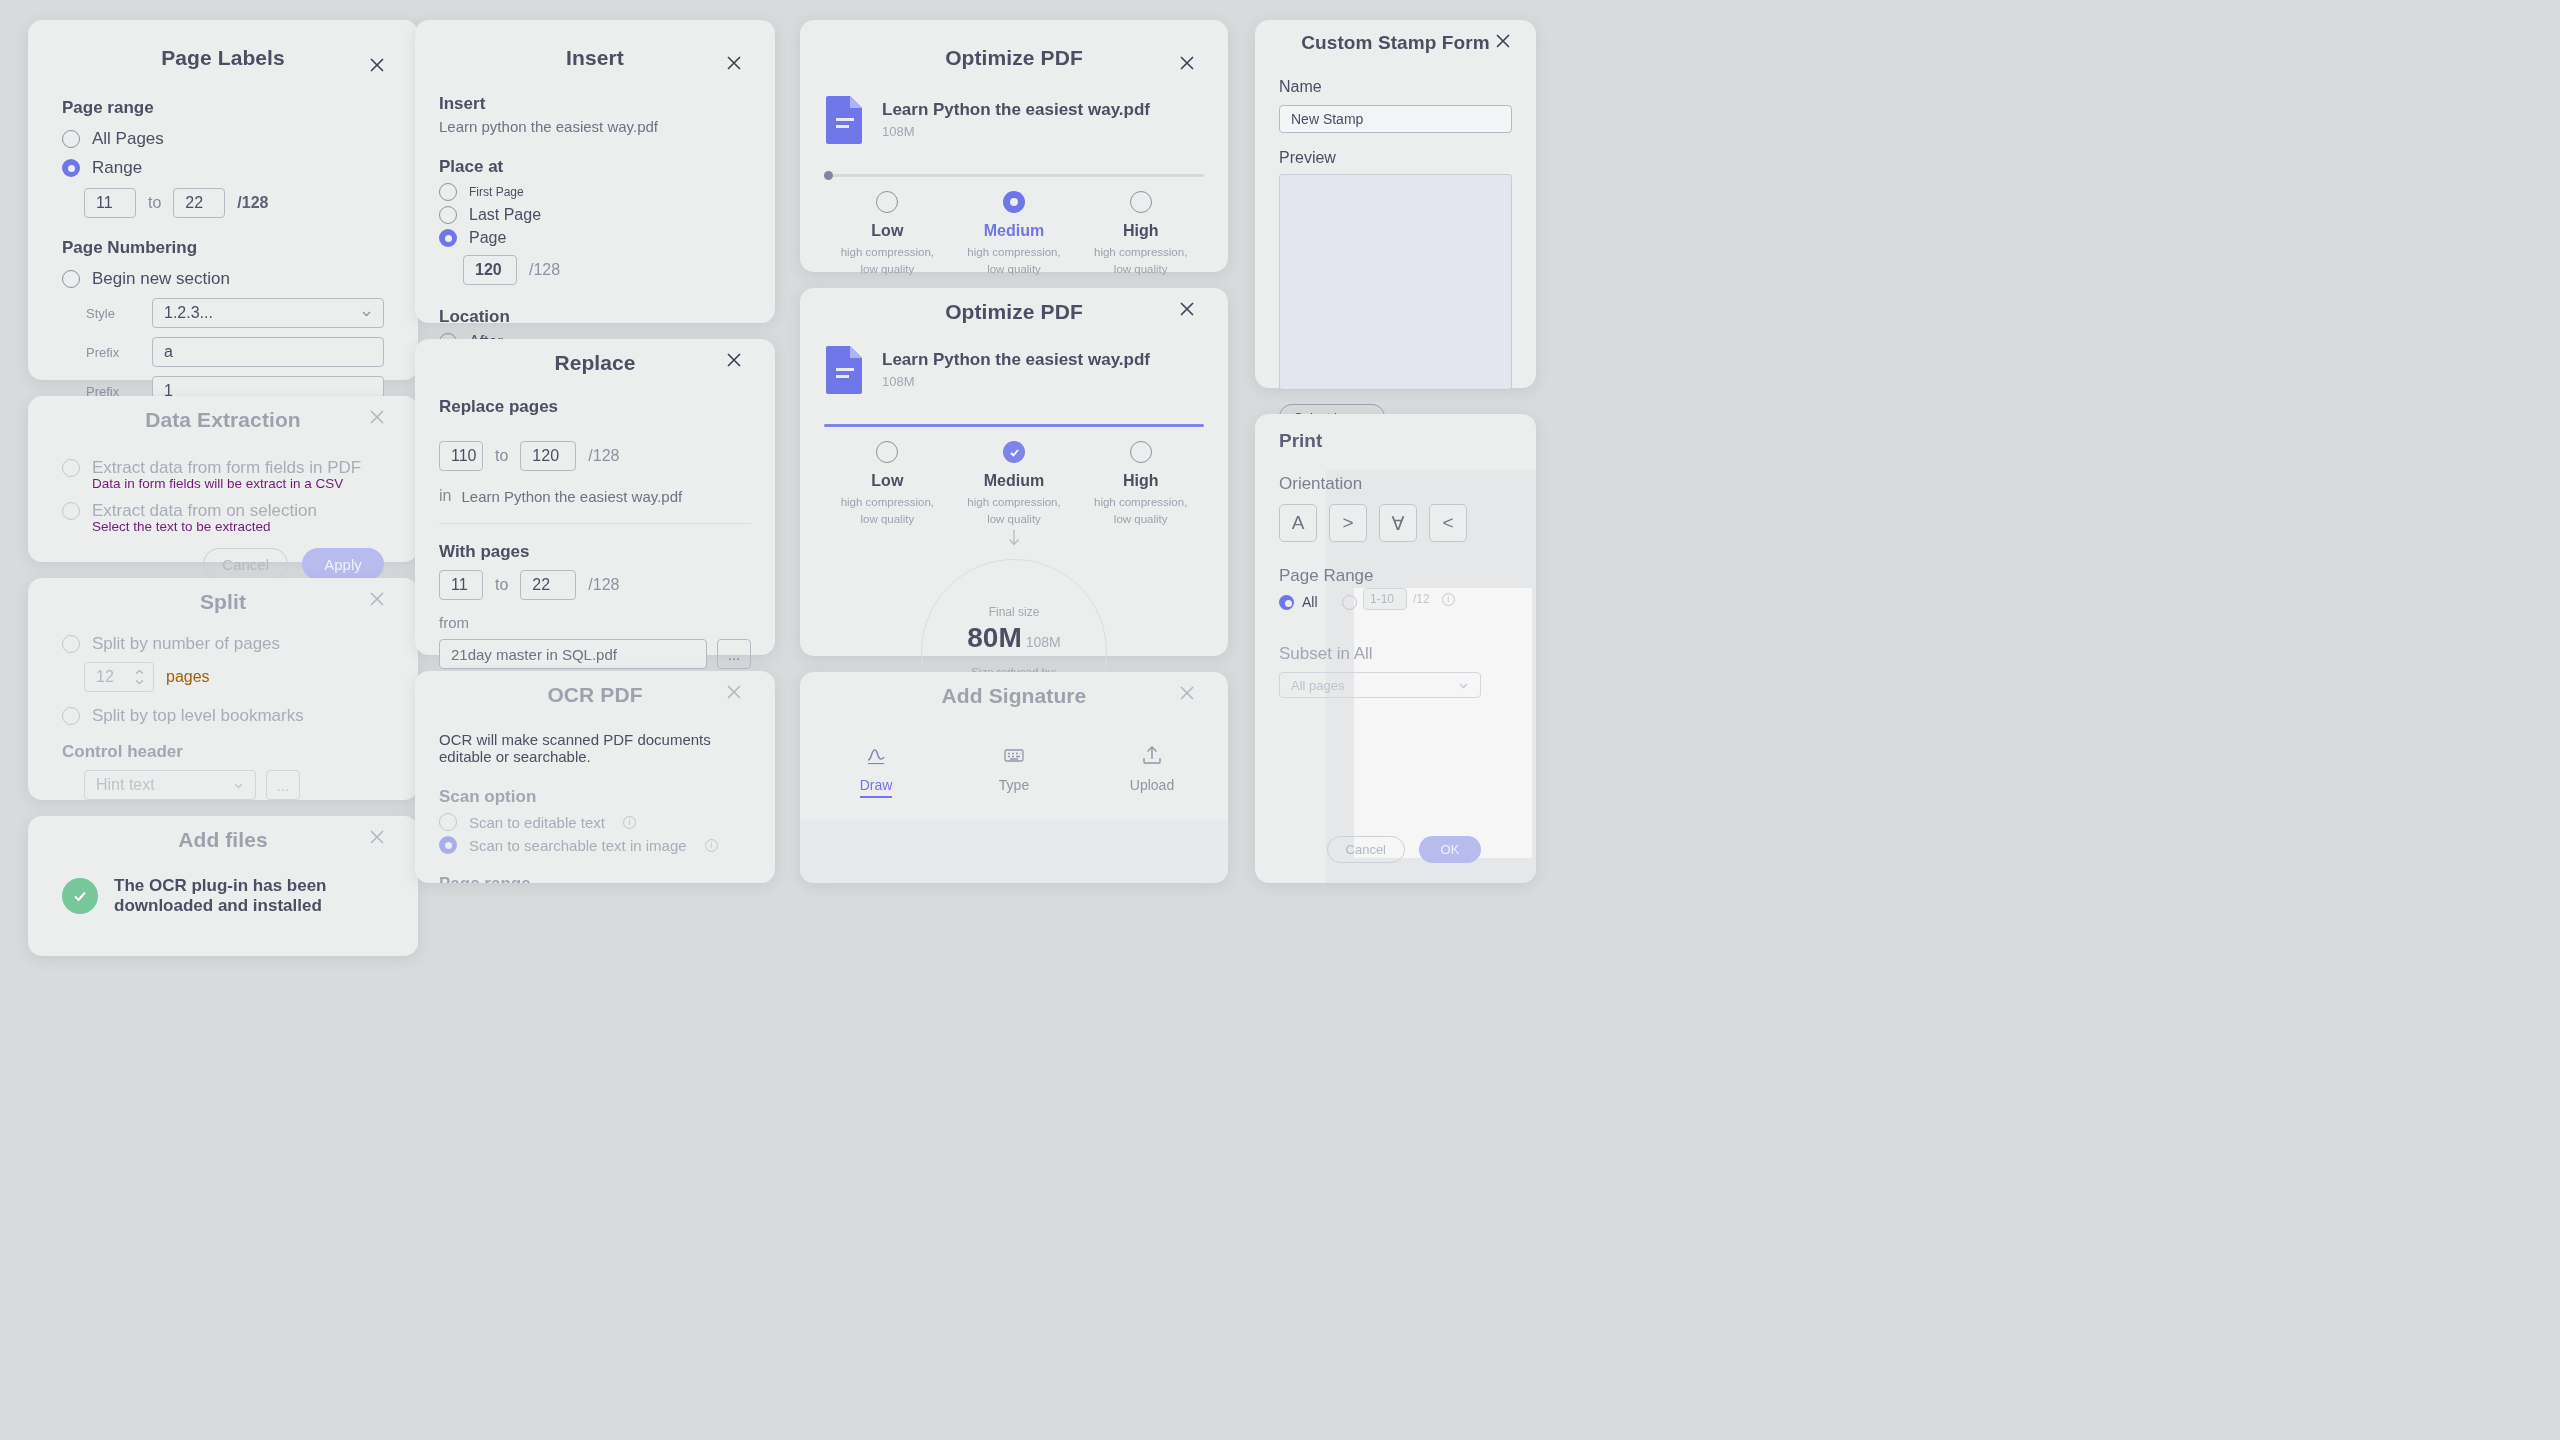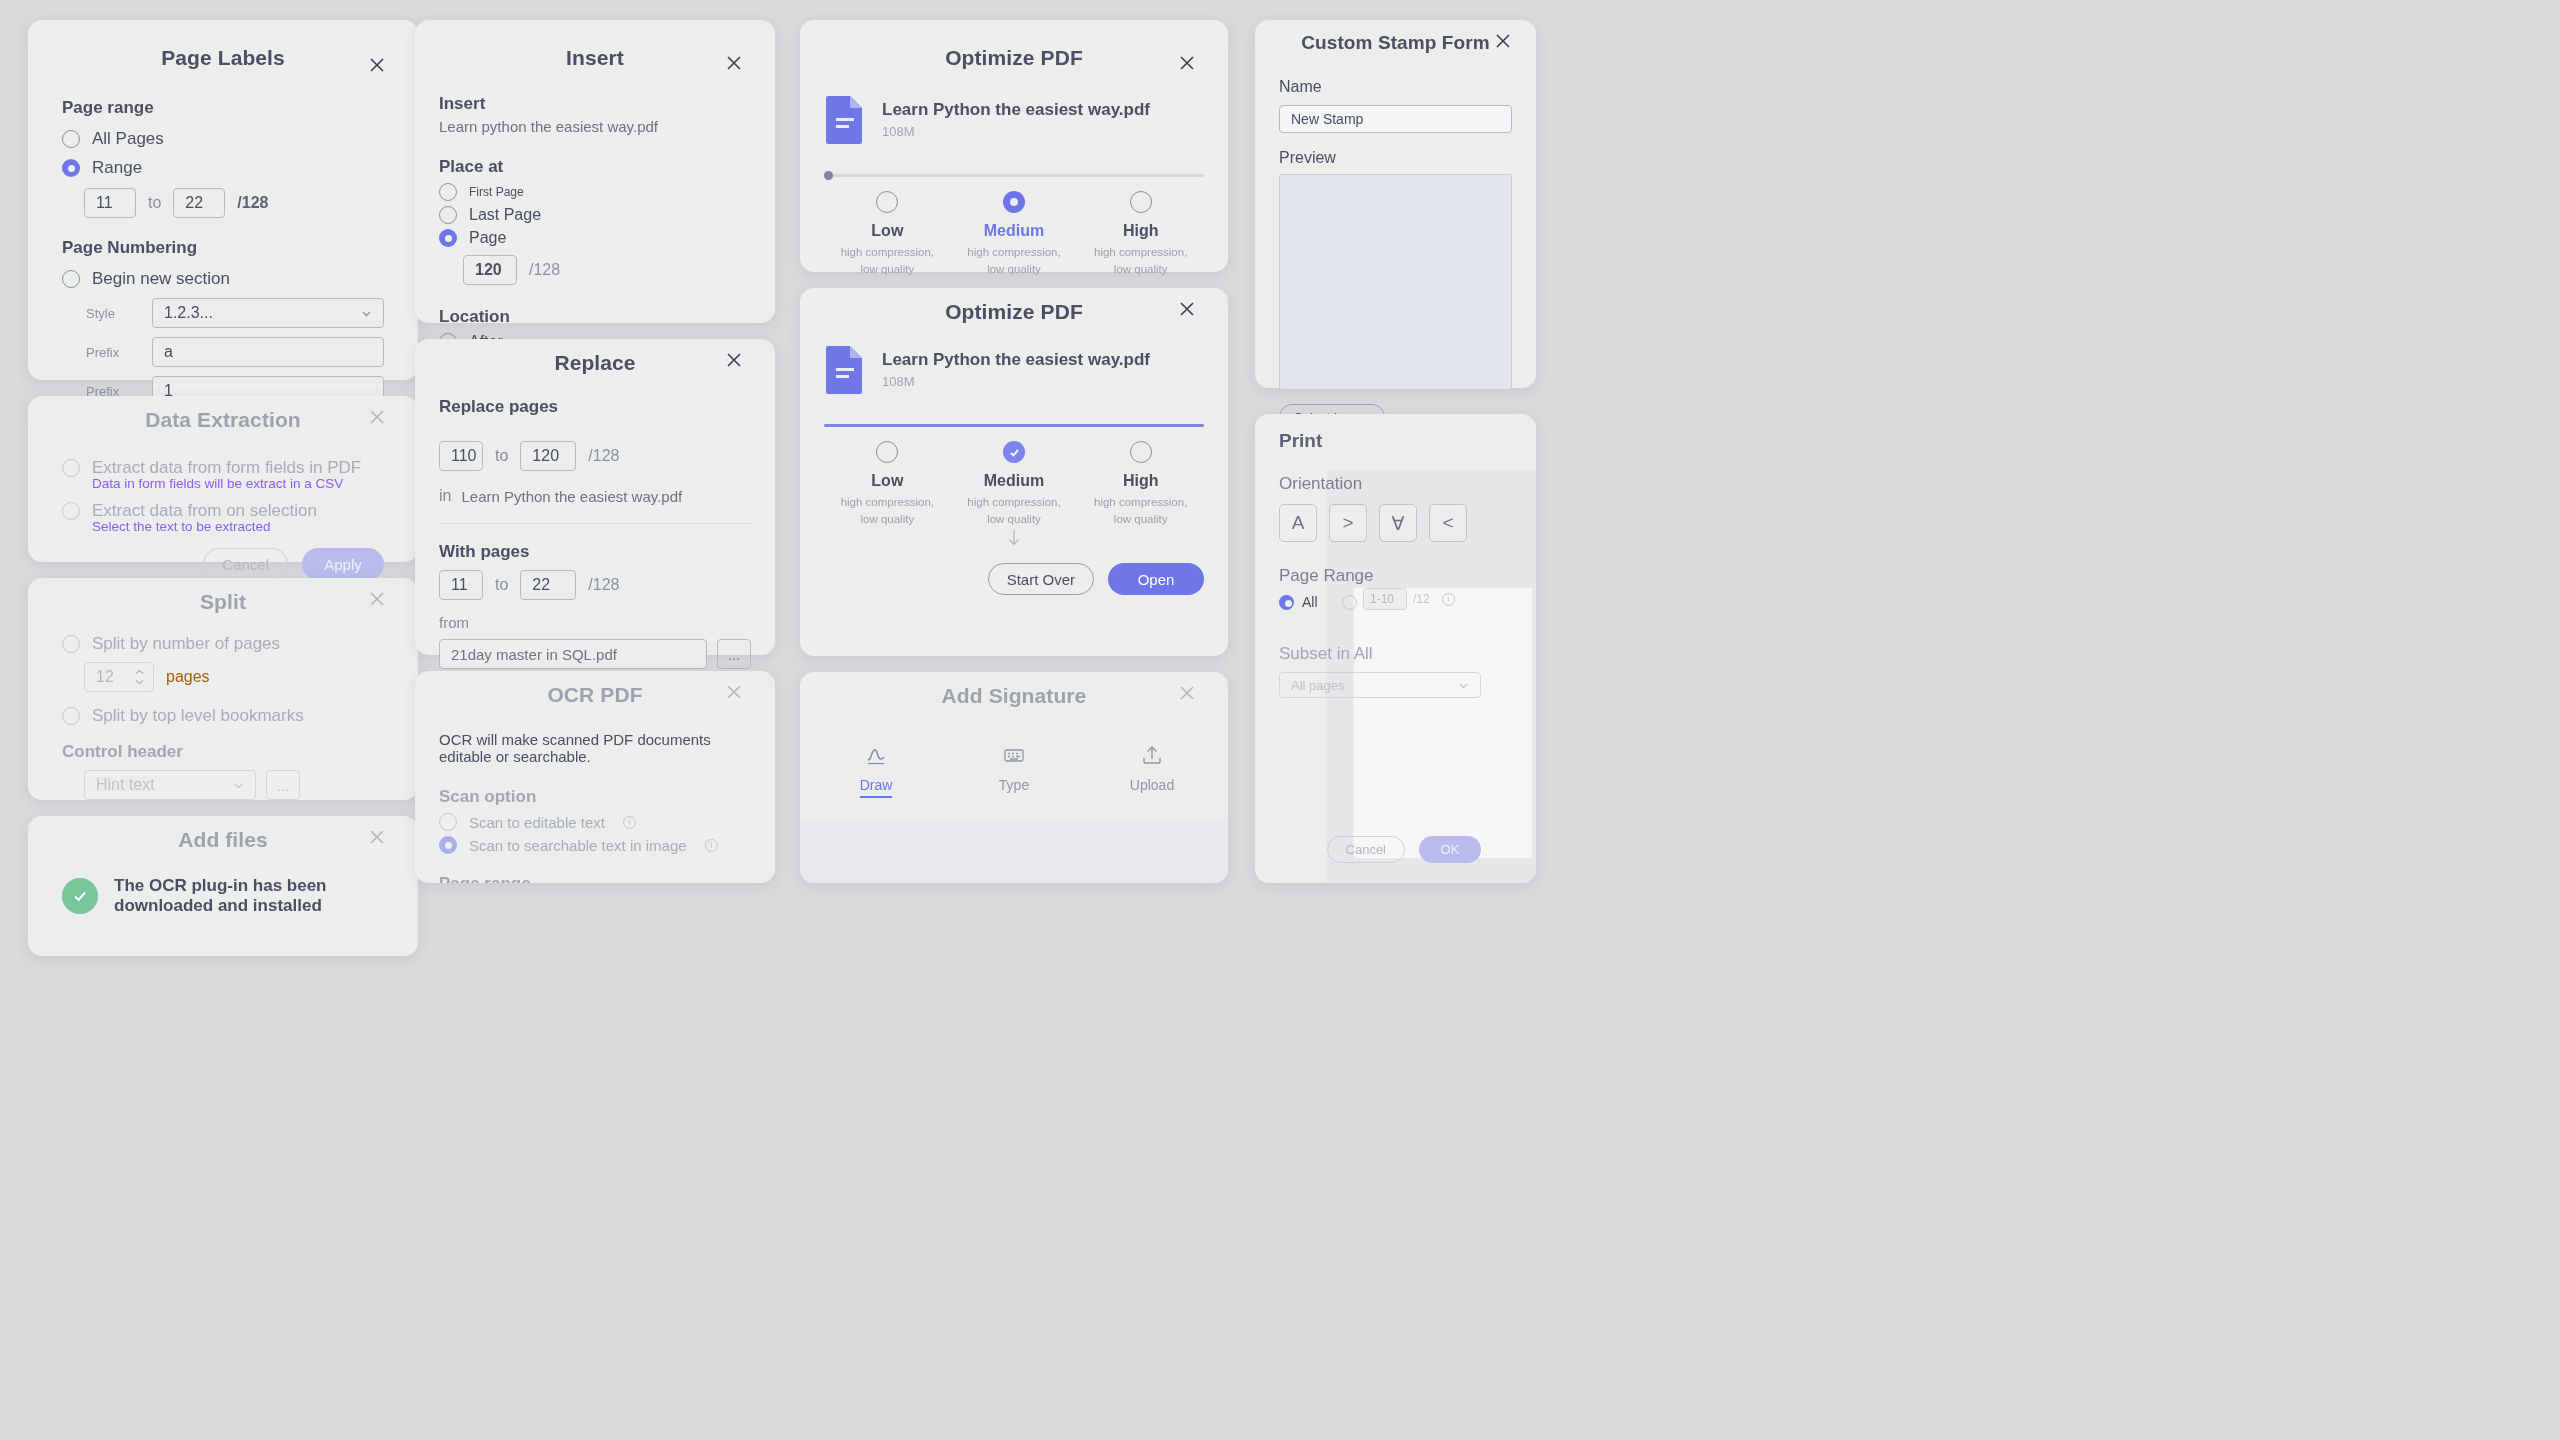--- a/index.html
+++ b/index.html
@@ -55,21 +55,21 @@
     border: none; background: #6f76e8;
     position: relative;
   }
   .radio.on::after {
     content: ''; position:absolute; left:5.5px; top:5.5px;
     width:7px; height:7px; border-radius:50%; background:#eceded;
   }
   .radio.on.faded { background: #a9aeea; }
   .rlabel { font-size: 17px; color: #4a4f63; }
   .rlabel.faded { color: #a9adba; }
-  .rsub { font-size: 13.5px; color: #8b5cf6; margin: -2px 0 8px 30px; }
+  .rsub { font-size: 13.5px; color: #701a75; margin: -2px 0 8px 30px; }
 
   
   .inp {
     border: 1px solid #b6bac4; background: #eceded;
     border-radius: 4px; height: 30px;
     display: flex; align-items: center;
     padding: 0 11px; font-size: 16px; color: #4a4f63;
   }
   .inp.faded { border-color: #d2d5dc; color: #b4b8c3; }
   .inp.white { background: #f4f5f6; }
@@ -614,20 +614,28 @@
           </div>
         </div>
       </div>
 
       <div class="arrow-down">
         <svg width="16" height="18" viewBox="0 0 16 18" stroke="#b9bcc6" stroke-width="1.4" fill="none">
             <path d="M8 1 V15 M3.5 10.5 L8 15.5 L12.5 10.5"></path>
           </svg>
       </div>
 
+      <div class="result-circle">
+        <div class="rc-label">Final size</div>
+        <div class="rc-main">
+          <span>80M</span><small>108M</small>
+        </div>
+        <div class="rc-sub">Size reduced by:</div>
+        <div class="rc-pct">0.06%</div>
+      </div>
 
       <div class="btns" style="margin-top:12px;">
         <div class="btn ghost wide">Start Over</div>
         <div class="btn primary wide">Open</div>
       </div>
     </div>
   </div>
 
   <div class="dlg" style="left:1255px;top:20px;width:281px;height:368px;">
     <div class="dlg-title" style="padding-top:12px;font-size:19px;">Custom Stamp Form</div>

